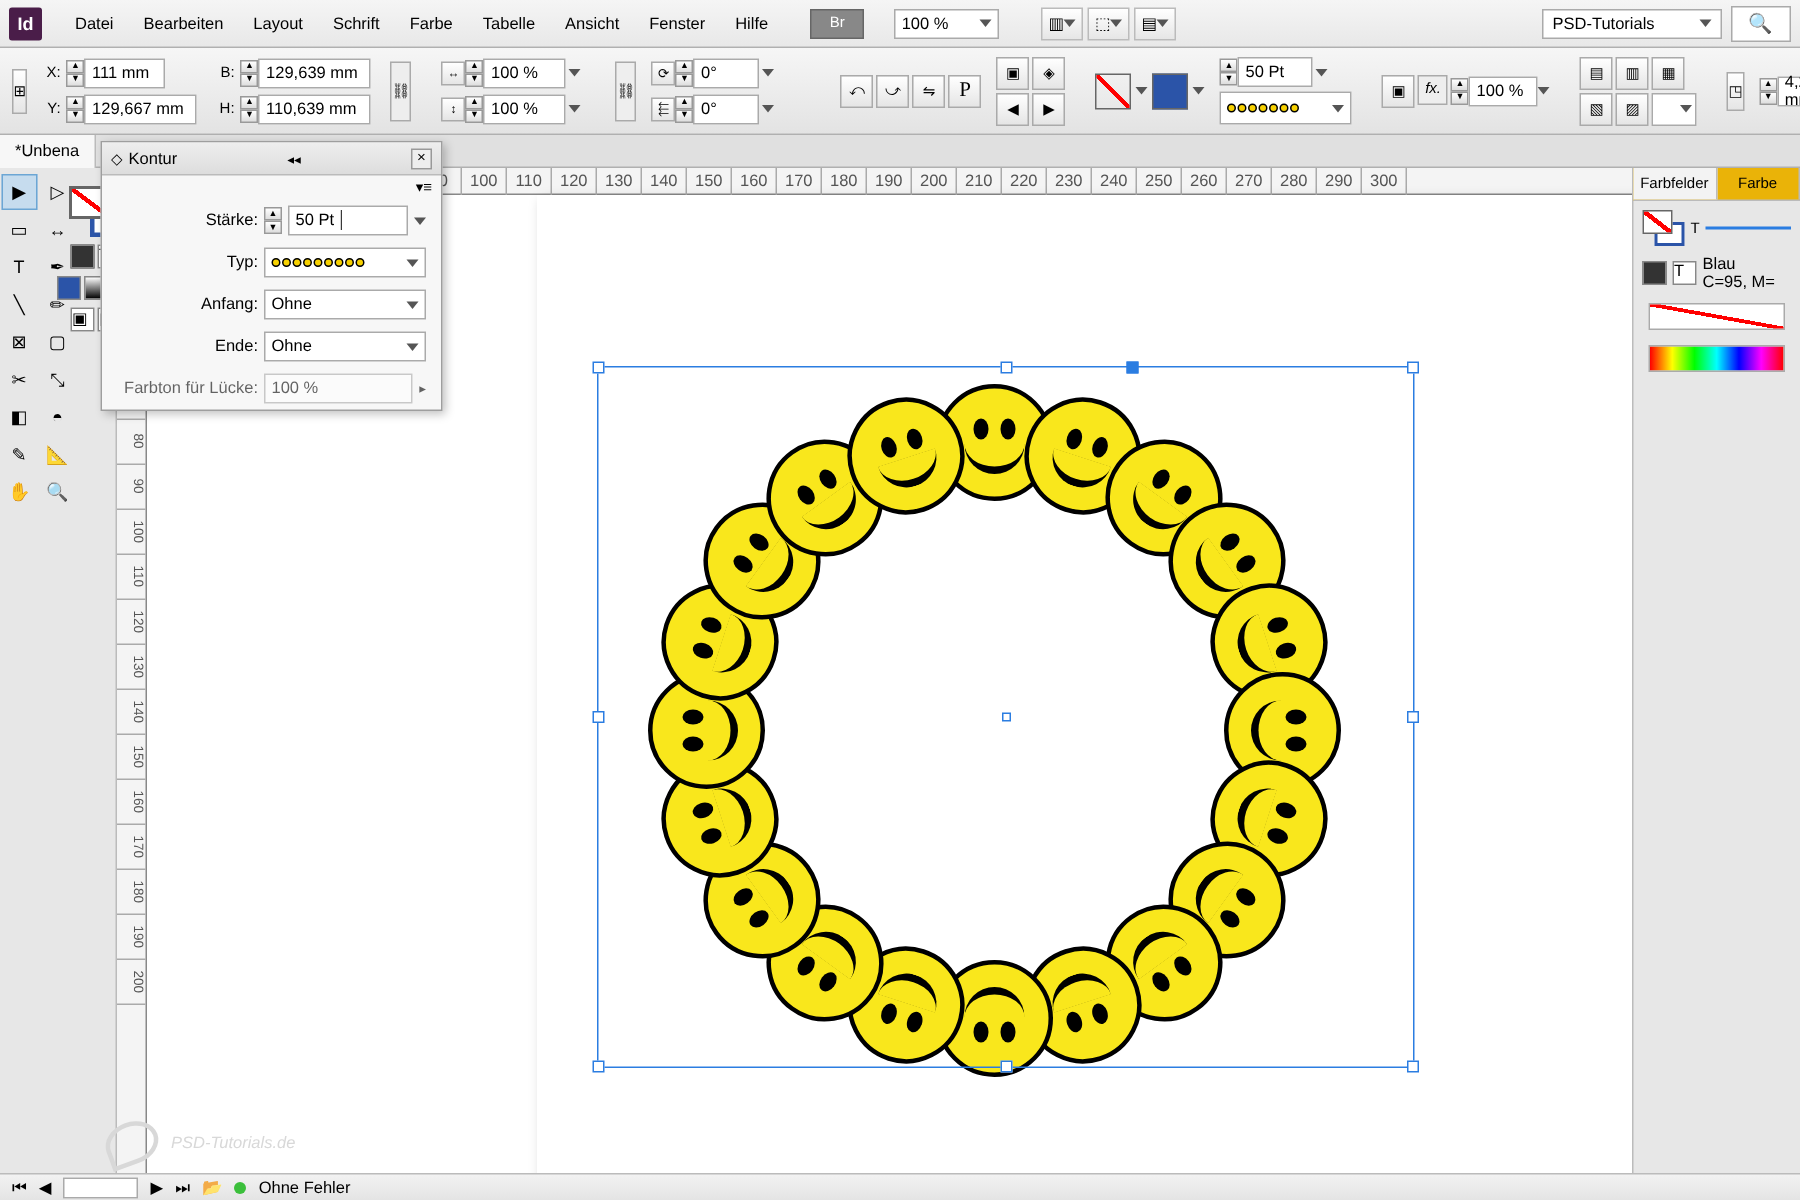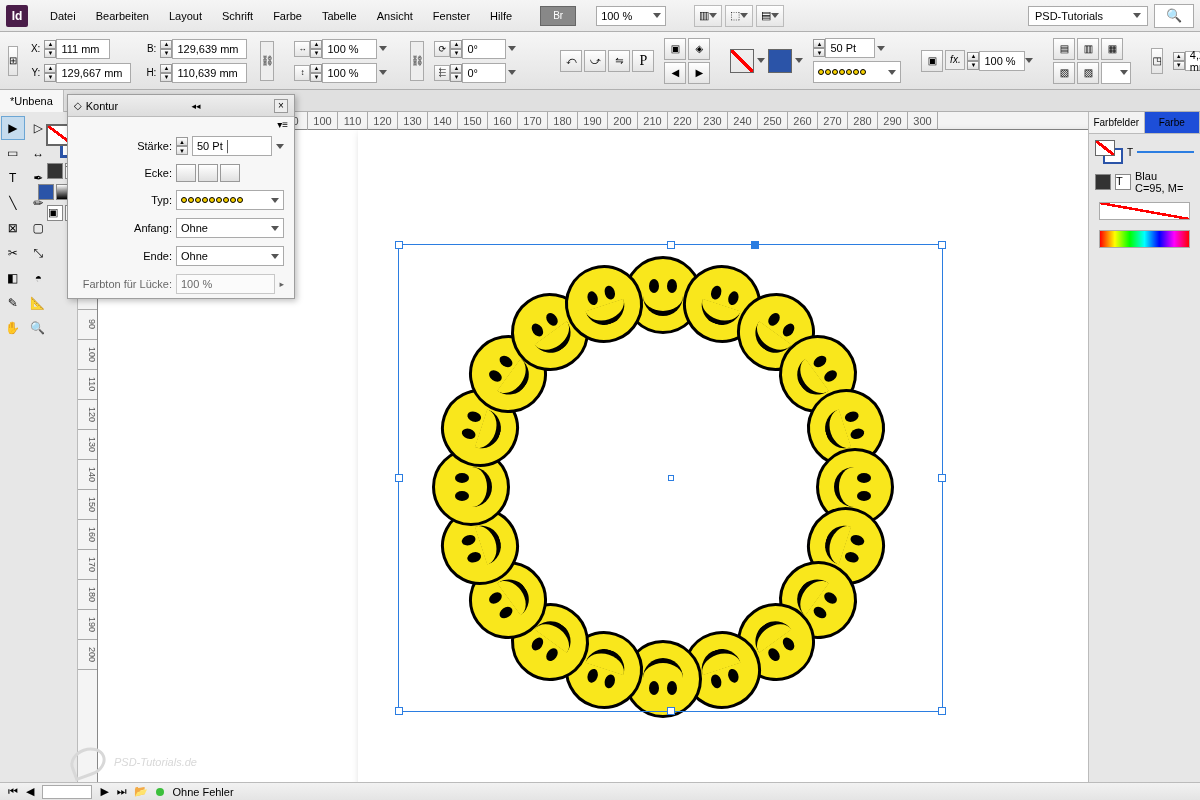--- a/index.html
+++ b/index.html
@@ -71,21 +71,21 @@
 .panel-row { display:flex; align-items:center; padding:4px 10px; gap:4px;}
 .panel-row label { width:94px; text-align:right; font-size:11px;}
 .pinput { height:20px; border:1px solid #aaa; background:#fff; padding:0 4px; flex:1; display:flex;align-items:center;}
 .pinput.caret::after{content:"│"; margin-left:2px; color:#333;}
 .trio { display:flex; gap:2px;}
 .trio .b{width:20px;height:18px;border:1px solid #999;background:linear-gradient(#fff,#e0e0e0);}
 .panel-dd { flex:1; height:20px; border:1px solid #aaa; background:#fff; display:flex;align-items:center; padding:0 4px; justify-content:space-between;}
 .panel-dd.dots .dots-preview{flex:none;}
 .none-swatch { width:16px;height:16px;border:1px solid #666;background:linear-gradient(to top right, transparent 43%, red 43%, red 57%, transparent 57%),#fff;}
 .right-panel { width:112px; background:#e7e7e7; border-left:1px solid #bbb;}
-.rtabs { display:flex; height:22px; background:#1d4ed8; border-bottom:1px solid #bbb;}
+.rtabs { display:flex; height:22px; background:#eab308; border-bottom:1px solid #bbb;}
 .rtab { flex:1; display:flex;align-items:center;justify-content:center; font-size:10px; border-right:1px solid #bbb;}
 .rtab.active{background:#f3f3f3;}
 .rbody { padding:6px; display:flex;flex-direction:column; gap:6px;}
 .rswatch-row { display:flex; gap:4px; align-items:center;}
 .rswatch-main { width:28px;height:24px; position:relative;}
 .rswatch-main .a{position:absolute;left:0;top:0;width:20px;height:16px;background:#fff;border:1px solid #666;background:linear-gradient(to top right, transparent 43%, red 43%, red 57%, transparent 57%),#fff;}
 .rswatch-main .b{position:absolute;right:0;bottom:0;width:20px;height:16px;border:2px solid #2b54a8;background:#fff;}
 .rinfo { font-size:10px;}
 .none-bar { height:18px; margin:2px 4px; background:#fff; border:1px solid #aaa; position:relative;}
 .none-bar::after{content:"";position:absolute;inset:0;background:linear-gradient(to top right, transparent 46%, red 46%, red 54%, transparent 54%);}
@@ -559,28 +559,20 @@
   <div class="panel-row">
     <label>Stärke:</label>
     <div class="spinner">
         <div class="spin-btn">▲</div>
         <div class="spin-btn">▼</div>
       </div>
     <div class="pinput caret" style="width:50px">50 Pt</div>
     <span class="arrow-d"></span>
   </div>
   <div class="panel-row">
-    <label>Ecke:</label>
-    <div class="trio">
-        <div class="b"></div>
-        <div class="b"></div>
-        <div class="b"></div>
-      </div>
-  </div>
-  <div class="panel-row">
     <label>Typ:</label>
     <div class="panel-dd dots">
         <div class="dots-preview">
           <div class="d"></div>
           <div class="d"></div>
           <div class="d"></div>
           <div class="d"></div>
           <div class="d"></div>
           <div class="d"></div>
           <div class="d"></div>

